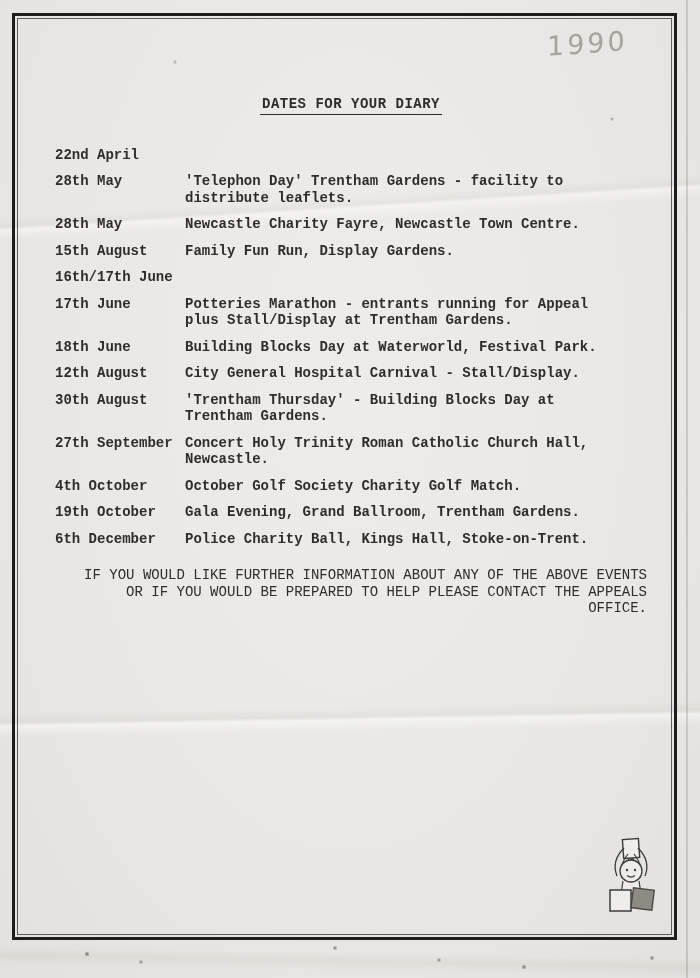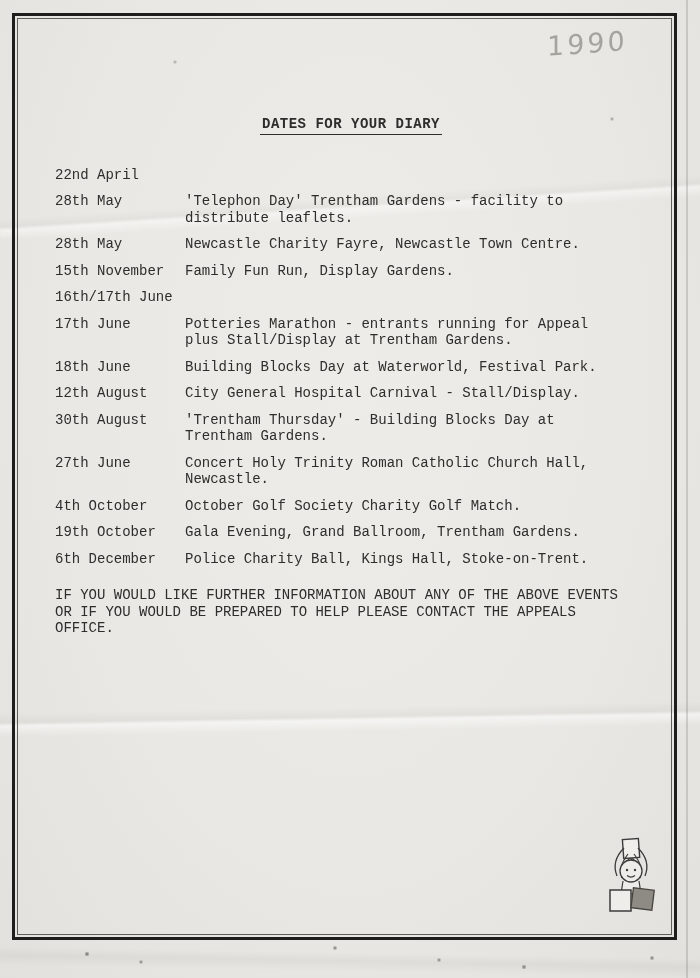--- a/index.html
+++ b/index.html
@@ -44,31 +44,31 @@
   .year-note{
     position:absolute;top:30px;right:72px;
     font-family:"DejaVu Sans",sans-serif;
     font-size:27px;line-height:1;
     color:#9a9892;letter-spacing:3px;
     transform:rotate(-4deg) skewX(-4deg);
     opacity:0.85;}
   
   .content{
     position:absolute;left:55px;top:96px;width:592px;
-    font-size:14px;line-height:16.5px;margin-top:20px;}
+    font-size:14px;line-height:16.5px;}
   .title{
     width:-moz-fit-content;width:fit-content;
     margin:0 auto 32px auto;
     font-weight:bold;letter-spacing:0.5px;
     border-bottom:1.5px solid #2e2d2b;
     padding:0 2px 1px 2px;}
-  .row{display:flex;margin-bottom:10px;}
+  .row{display:flex;margin-bottom:10px;font-weight:bold;}
   .date{width:130px;flex-shrink:0;white-space:nowrap;}
   .desc{flex:1;white-space:pre-line;}
-  .footer-notice{margin-top:20px;white-space:pre-line;}
+  .footer-notice{margin-top:20px;white-space:pre-line;text-align:right;}
   
   .logo{position:absolute;left:597px;top:836px;width:68px;height:80px;}
 </style>
 </head>
 <body>
 
 <div class="page">
 
   <div class="crease a"></div>
   <div class="crease b"></div>
@@ -91,21 +91,21 @@
     <div class="row">
       <div class="date">28th May</div>
       <div class="desc">'Telephon Day' Trentham Gardens - facility to
 distribute leaflets.</div>
     </div>
     <div class="row">
       <div class="date">28th May</div>
       <div class="desc">Newcastle Charity Fayre, Newcastle Town Centre.</div>
     </div>
     <div class="row">
-      <div class="date">15th November</div>
+      <div class="date">15th August</div>
       <div class="desc">Family Fun Run, Display Gardens.</div>
     </div>
     <div class="row">
       <div class="date">16th/17th June</div>
     </div>
     <div class="row">
       <div class="date">17th June</div>
       <div class="desc">Potteries Marathon - entrants running for Appeal
 plus Stall/Display at Trentham Gardens.</div>
     </div>
@@ -116,21 +116,21 @@
     <div class="row">
       <div class="date">12th August</div>
       <div class="desc">City General Hospital Carnival - Stall/Display.</div>
     </div>
     <div class="row">
       <div class="date">30th August</div>
       <div class="desc">'Trentham Thursday' - Building Blocks Day at
 Trentham Gardens.</div>
     </div>
     <div class="row">
-      <div class="date">27th June</div>
+      <div class="date">27th September</div>
       <div class="desc">Concert Holy Trinity Roman Catholic Church Hall,
 Newcastle.</div>
     </div>
     <div class="row">
       <div class="date">4th October</div>
       <div class="desc">October Golf Society Charity Golf Match.</div>
     </div>
     <div class="row">
       <div class="date">19th October</div>
       <div class="desc">Gala Evening, Grand Ballroom, Trentham Gardens.</div>

